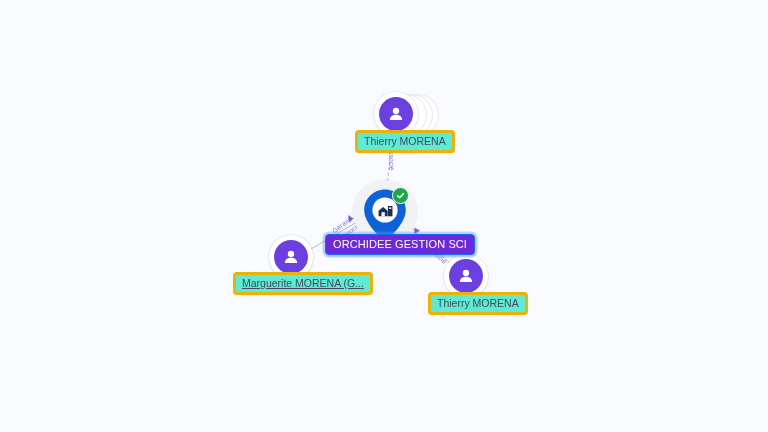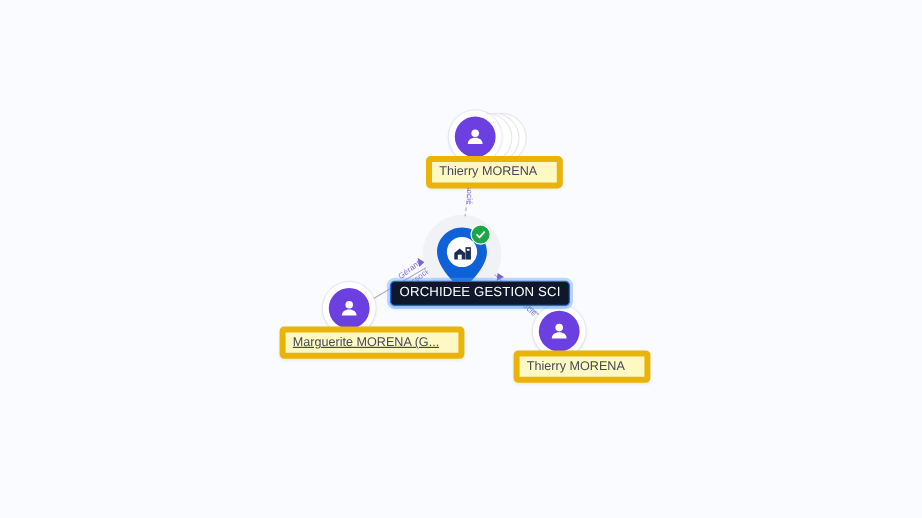--- a/index.html
+++ b/index.html
@@ -98,32 +98,32 @@
     background: #1aa846;
     border: 1.5px solid #ffffff;
     display: flex;
     align-items: center;
     justify-content: center;
   }
 
   
   .node-label {
     position: absolute;
-    background: #fef9c3;
-    border: 5px solid #eab308;
+    background: #5eead4;
+    border: 3px solid #eab308;
     border-radius: 4px;
-    padding: 2px 16px 3px 6px;
+    padding: 2px 6px 3px 6px;
     font-size: 10.5px;
     line-height: 12px;
     color: #45495a;
     white-space: nowrap;
     box-shadow: 0 1px 2px rgba(60,70,100,0.07);
   }
   .node-label.selected {
-    background: #0f172a;
+    background: #6d28d9;
     border: 1px solid #1668f0;
     color: #ffffff;
     font-size: 11px;
     letter-spacing: 0.1px;
     padding: 3px 7px 4px 7px;
     box-shadow: 0 0 0 2.5px rgba(90,160,255,0.38), 0 1px 3px rgba(20,70,170,0.28);
   }
 
   
   .edge-label {

